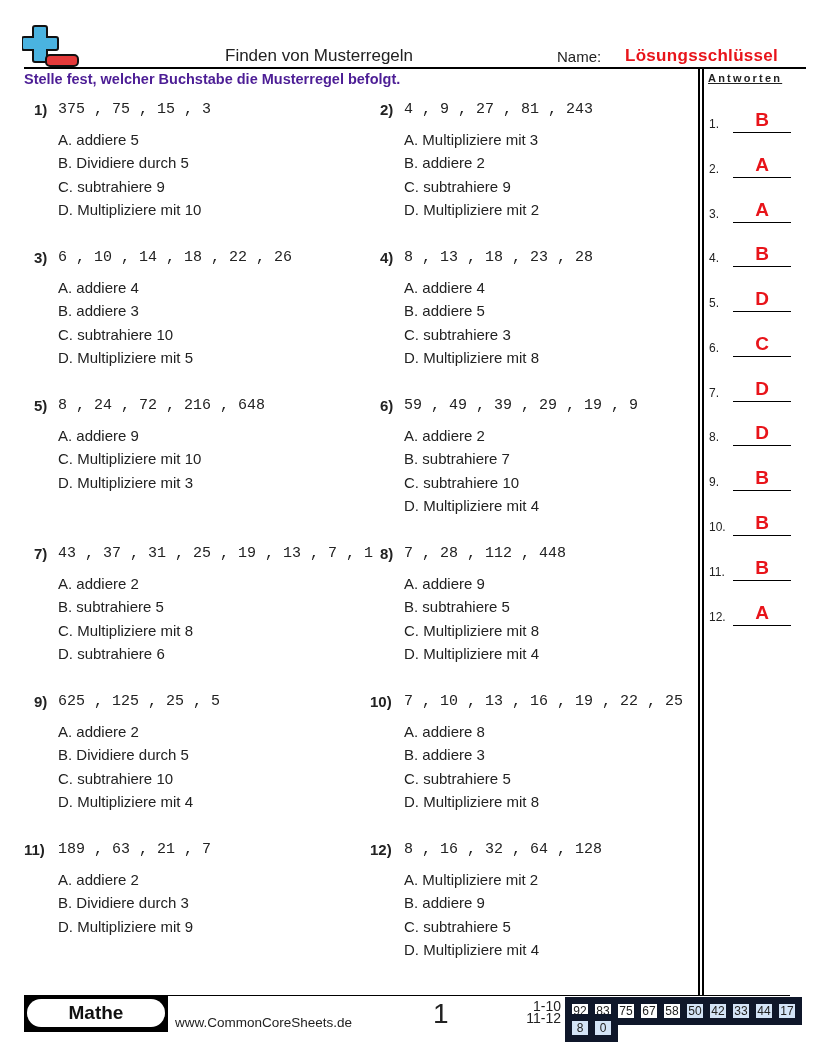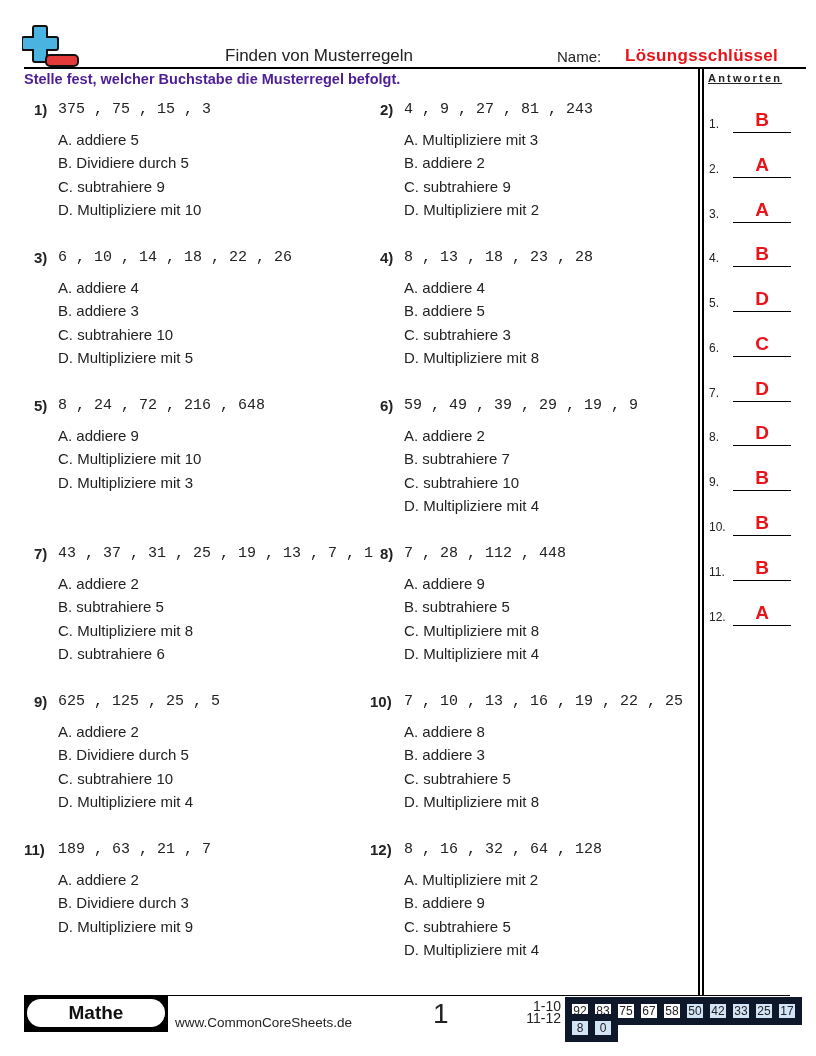--- a/index.html
+++ b/index.html
@@ -289,21 +289,21 @@
   <tbody>
       <tr>
     <td>92</td>
     <td>83</td>
     <td>75</td>
     <td>67</td>
     <td>58</td>
     <td class="hl">50</td>
     <td class="hl">42</td>
     <td class="hl">33</td>
-    <td class="hl">25</td>
+    <td class="hl">44</td>
     <td class="hl">17</td>
   </tr>
 </tbody>
   </table>
 <div class="score-label" style="left:521px; top:982px;margin-top:28px;">11-12</div>
 <table class="score-table" style="left:565px; top:1014px;">
   <tbody>
       <tr>
     <td class="hl">8</td>
     <td class="hl">0</td>

